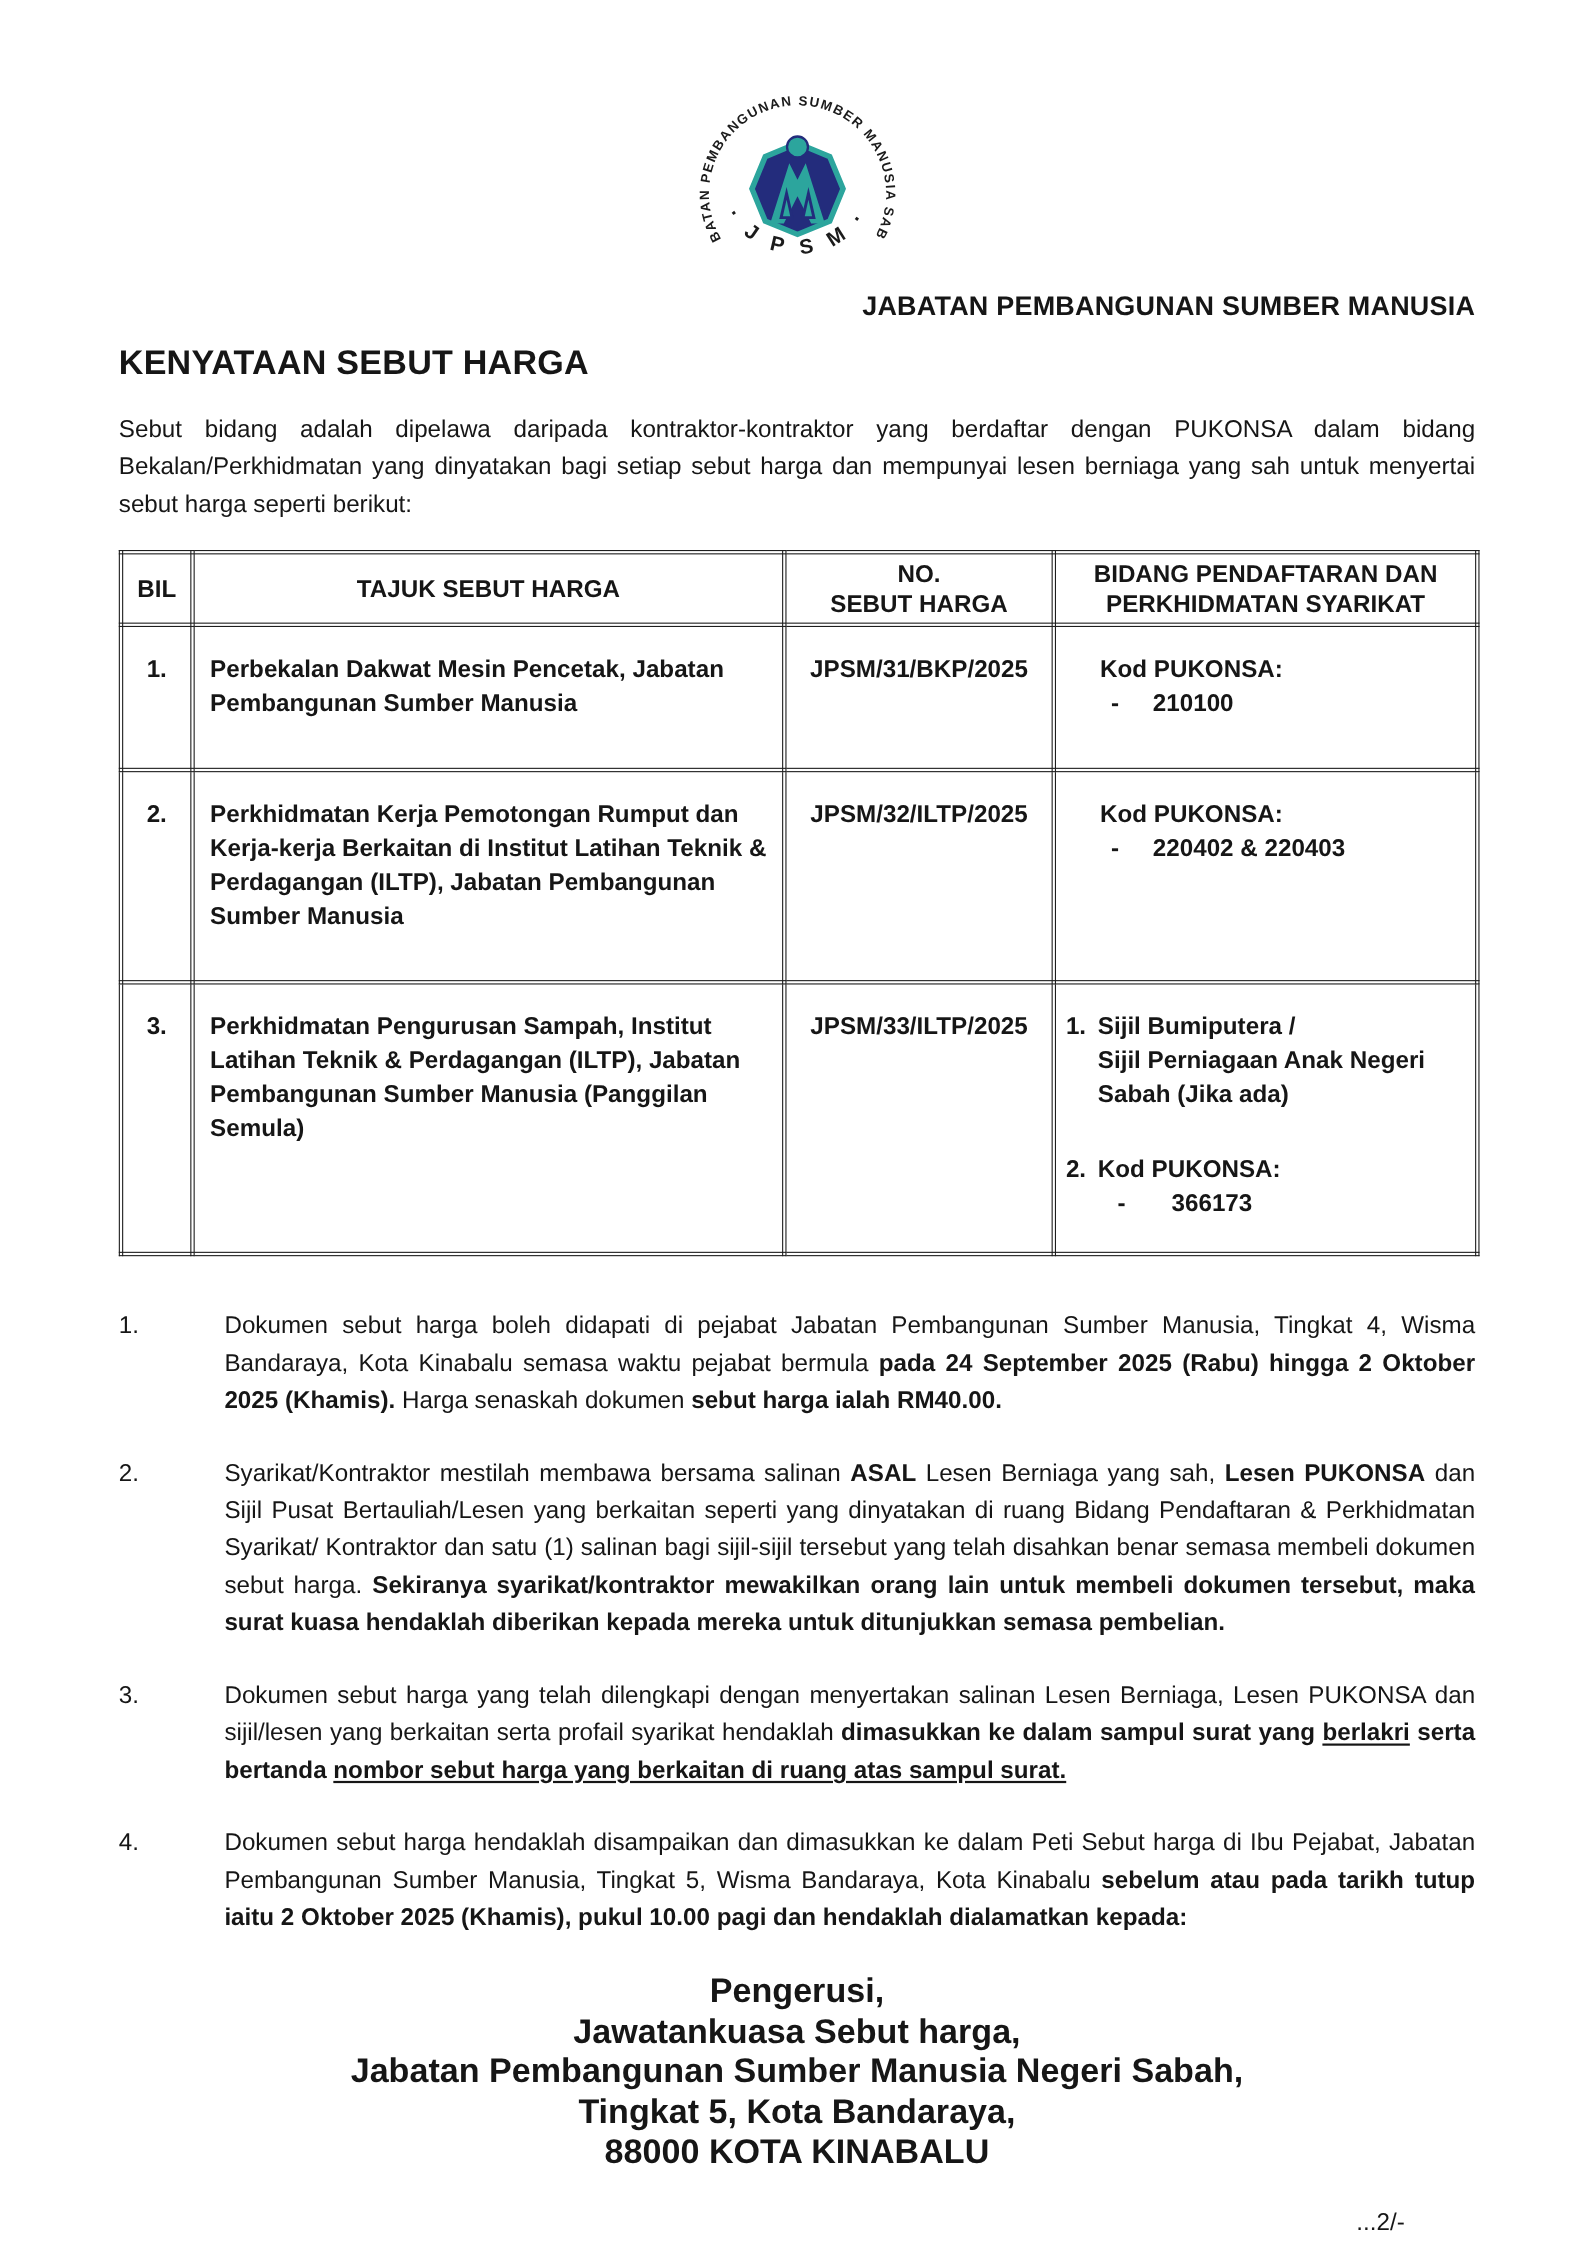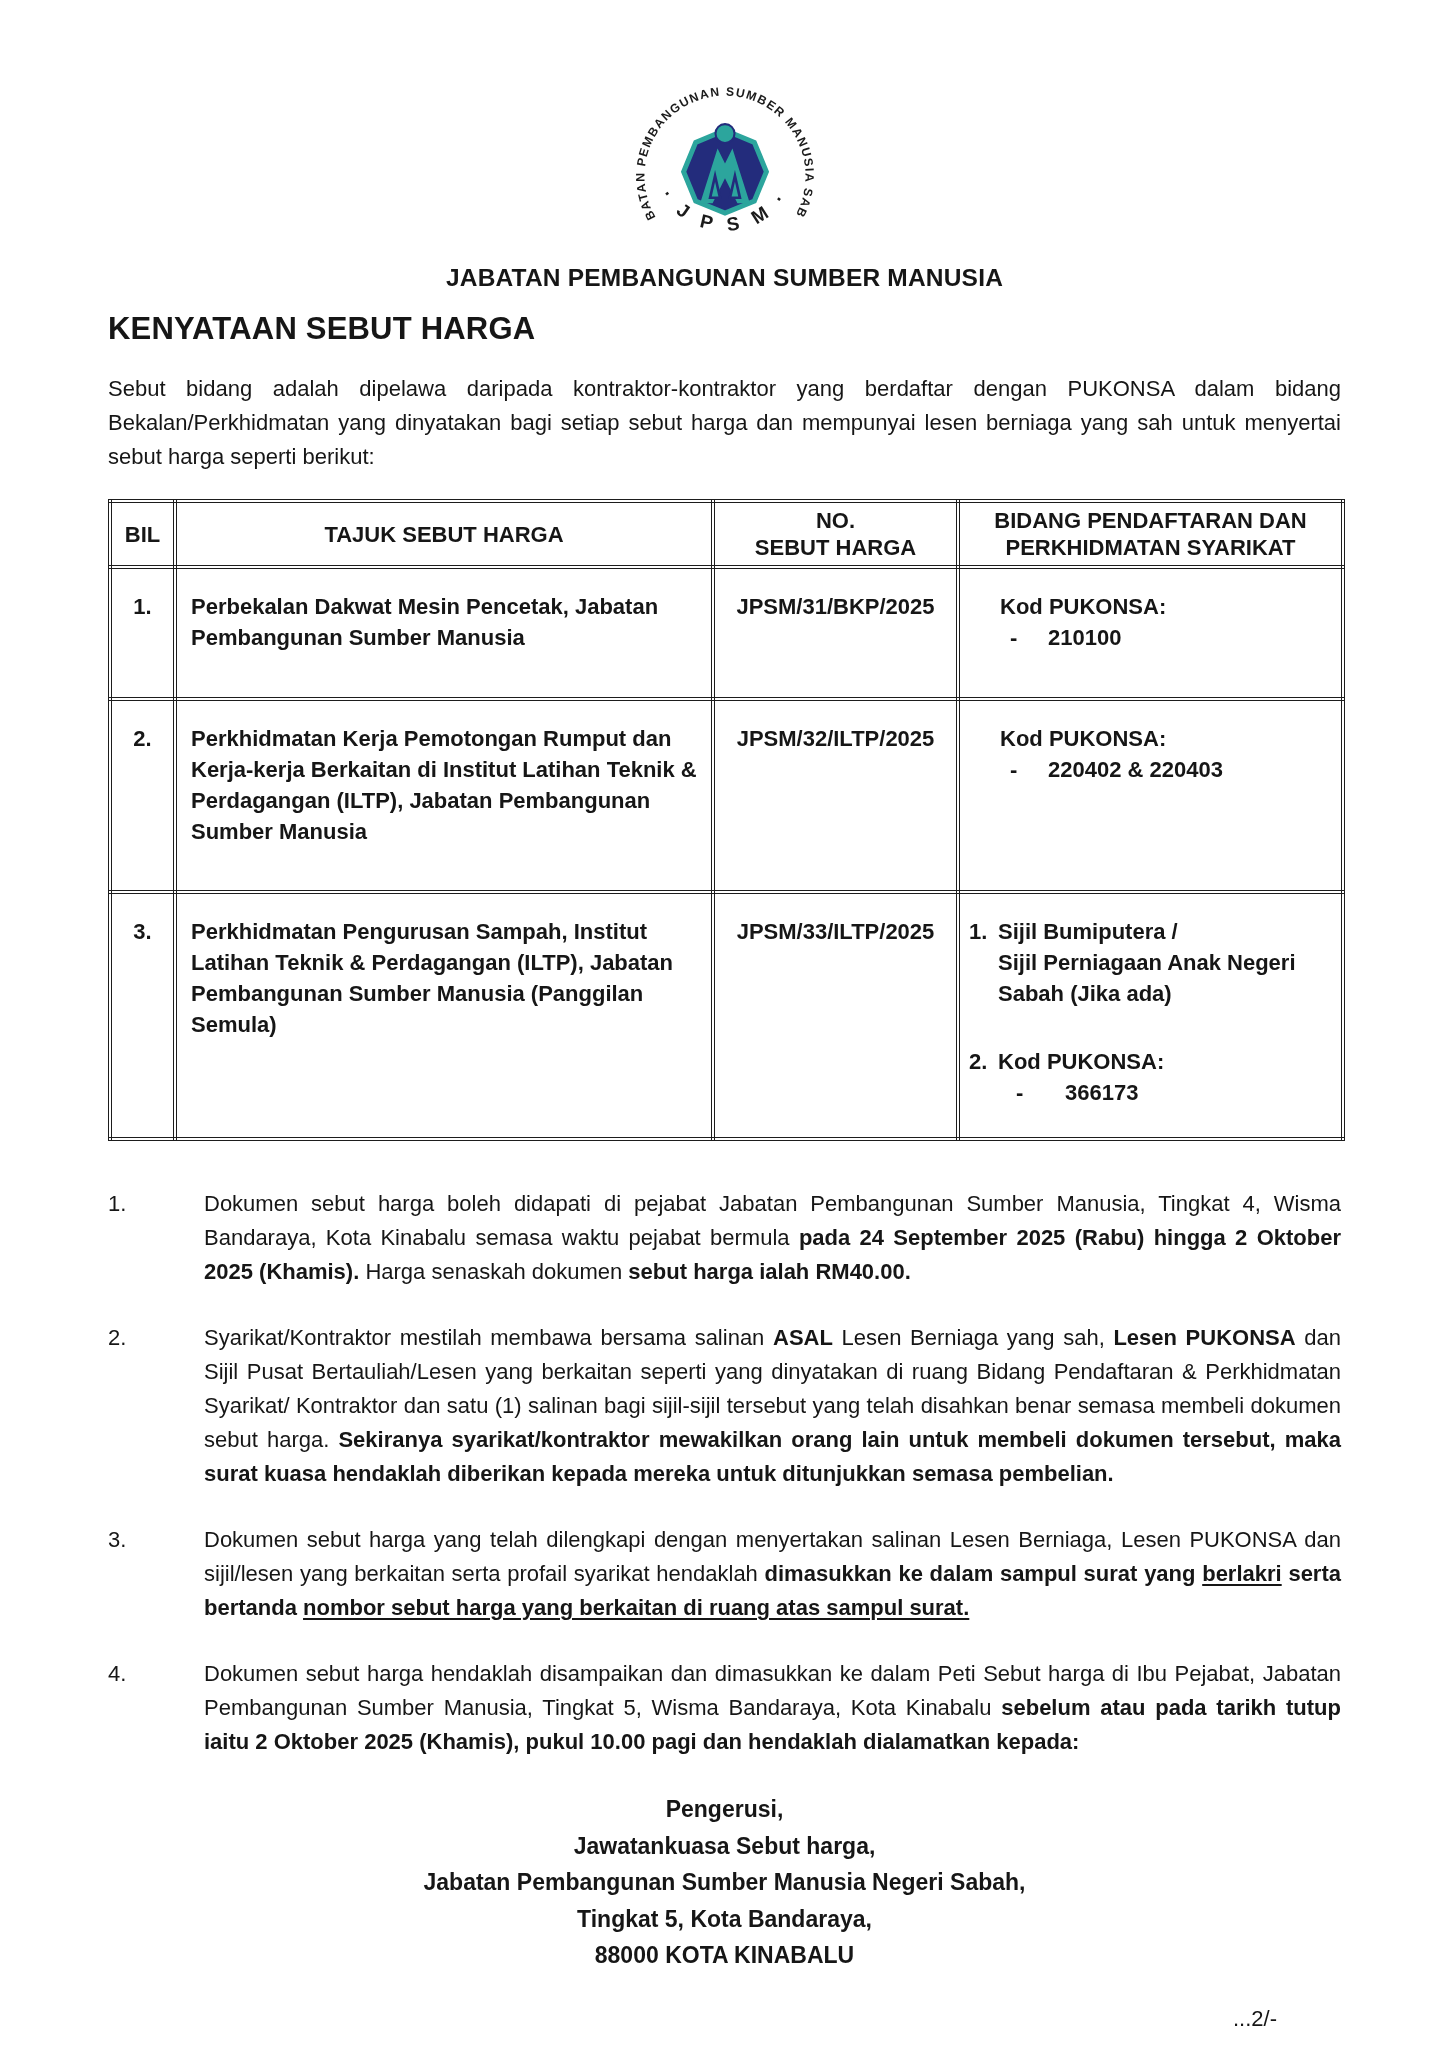--- a/index.html
+++ b/index.html
@@ -8,21 +8,21 @@
   .page {
     position:relative; width:1449px; height:2048px;
     background:#fff; padding:0 108px; overflow:hidden;
   }
   
   .logo-wrap { padding-top:82px; text-align:center; }
   .logo-wrap svg { display:inline-block; }
   .ring-text { font-family:"Liberation Sans",sans-serif; font-weight:bold; font-size:10.6px; letter-spacing:1.2px; fill:#1b1b1b; }
   .monogram-text { font-family:"Liberation Sans",sans-serif; font-weight:bold; font-size:16.5px; letter-spacing:5px; fill:#1b1b1b; }
   
-  .org-name { margin-top:17px; text-align:center; font-size:24.5px; font-weight:bold; letter-spacing:.2px; }
+  .org-name { margin-top:17px; text-align:right; font-size:24.5px; font-weight:bold; letter-spacing:.2px; }
   .doc-title { margin-top:19px; text-align:left; font-size:31px; font-weight:bold; letter-spacing:.2px; }
   
   .intro { margin-top:25px; font-size:22px; line-height:34px; text-align:justify; }
   .intro span, .note-text span { white-space:pre-wrap; }
   
   table.quote { margin-top:25px; width:100%; border-collapse:collapse; table-layout:fixed; }
   table.quote th, table.quote td { border:4px double #1d1d1d; font-weight:bold; font-size:22px; }
   table.quote th { height:66px; text-align:center; vertical-align:middle; line-height:27px; padding:4px 2px; }
   table.quote td { vertical-align:top; padding-top:22px; line-height:31px; }
   td.c-bil { text-align:center; }
@@ -38,21 +38,21 @@
   .gap-before-item2 { margin-top:37px; }
   .dashline.row3 { margin-left:56px; } .dashline.row3 .dash { width:49px; }
   
   .notes { margin-top:46px; }
   .note { display:flex; margin-bottom:32px; }
   .note-no { flex:0 0 52px; font-size:22px; line-height:34px; }
   .note-text { flex:1; font-size:22px; line-height:34px; text-align:justify;margin-left:44px; }
   .note-text .b { font-weight:bold; }
   .note-text .u { text-decoration:underline; text-underline-offset:3px; }
   
-  .address { margin-top:18px; text-align:center; font-weight:bold; font-size:23px; line-height:36.5px; }
+  .address { margin-top:18px; text-align:center; font-weight:bold; font-size:31px; line-height:36.5px; }
   
   .page-footer { margin-top:32px; text-align:right; padding-right:64px; font-size:22px; }
 </style>
 </head>
 <body>
 
 <div class="page">
 
   <div class="logo-wrap">
     <svg width="196" height="161" viewBox="0 0 170 140">

